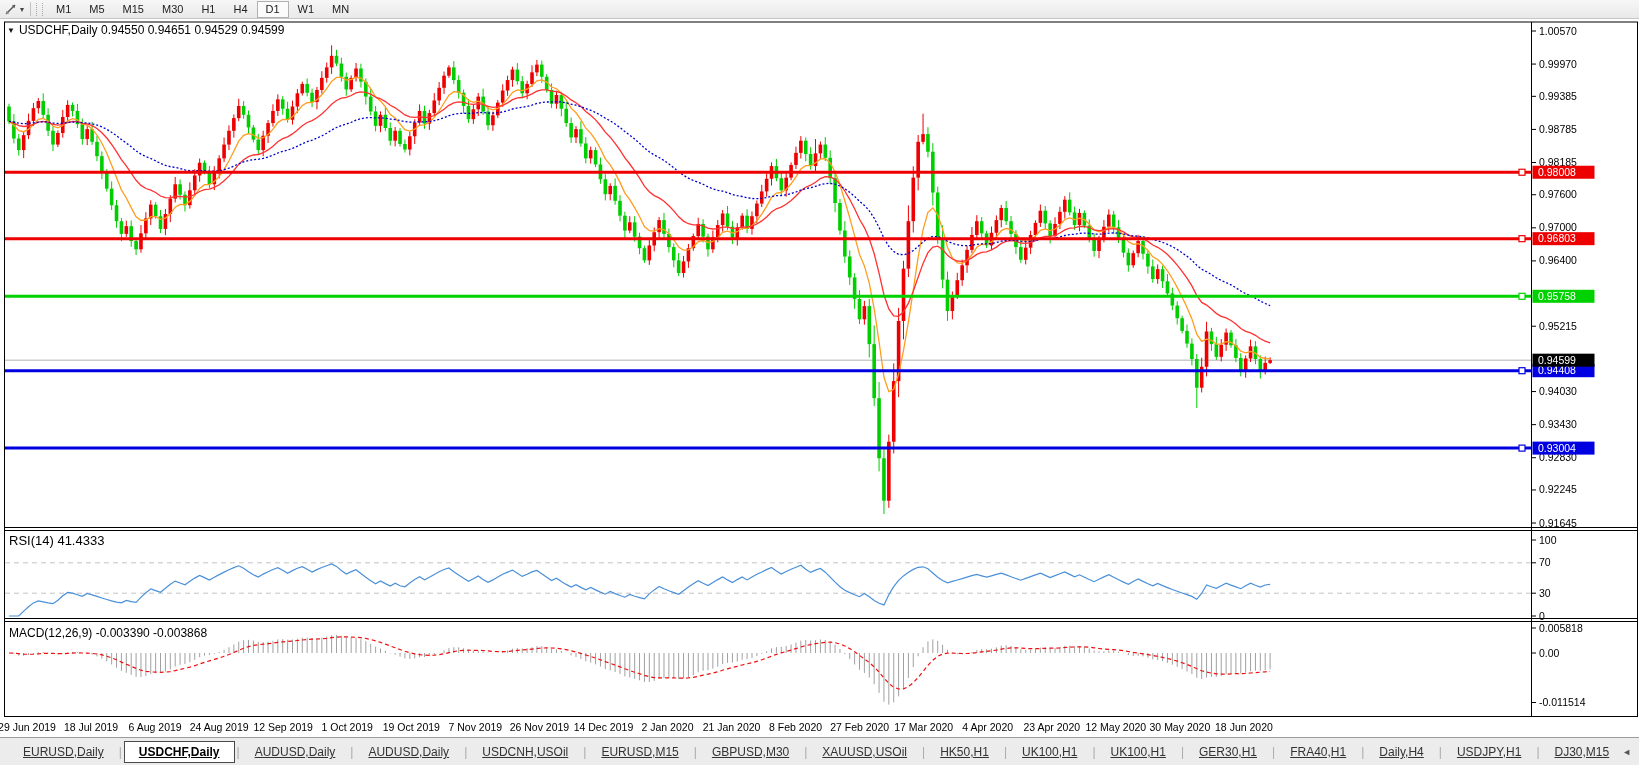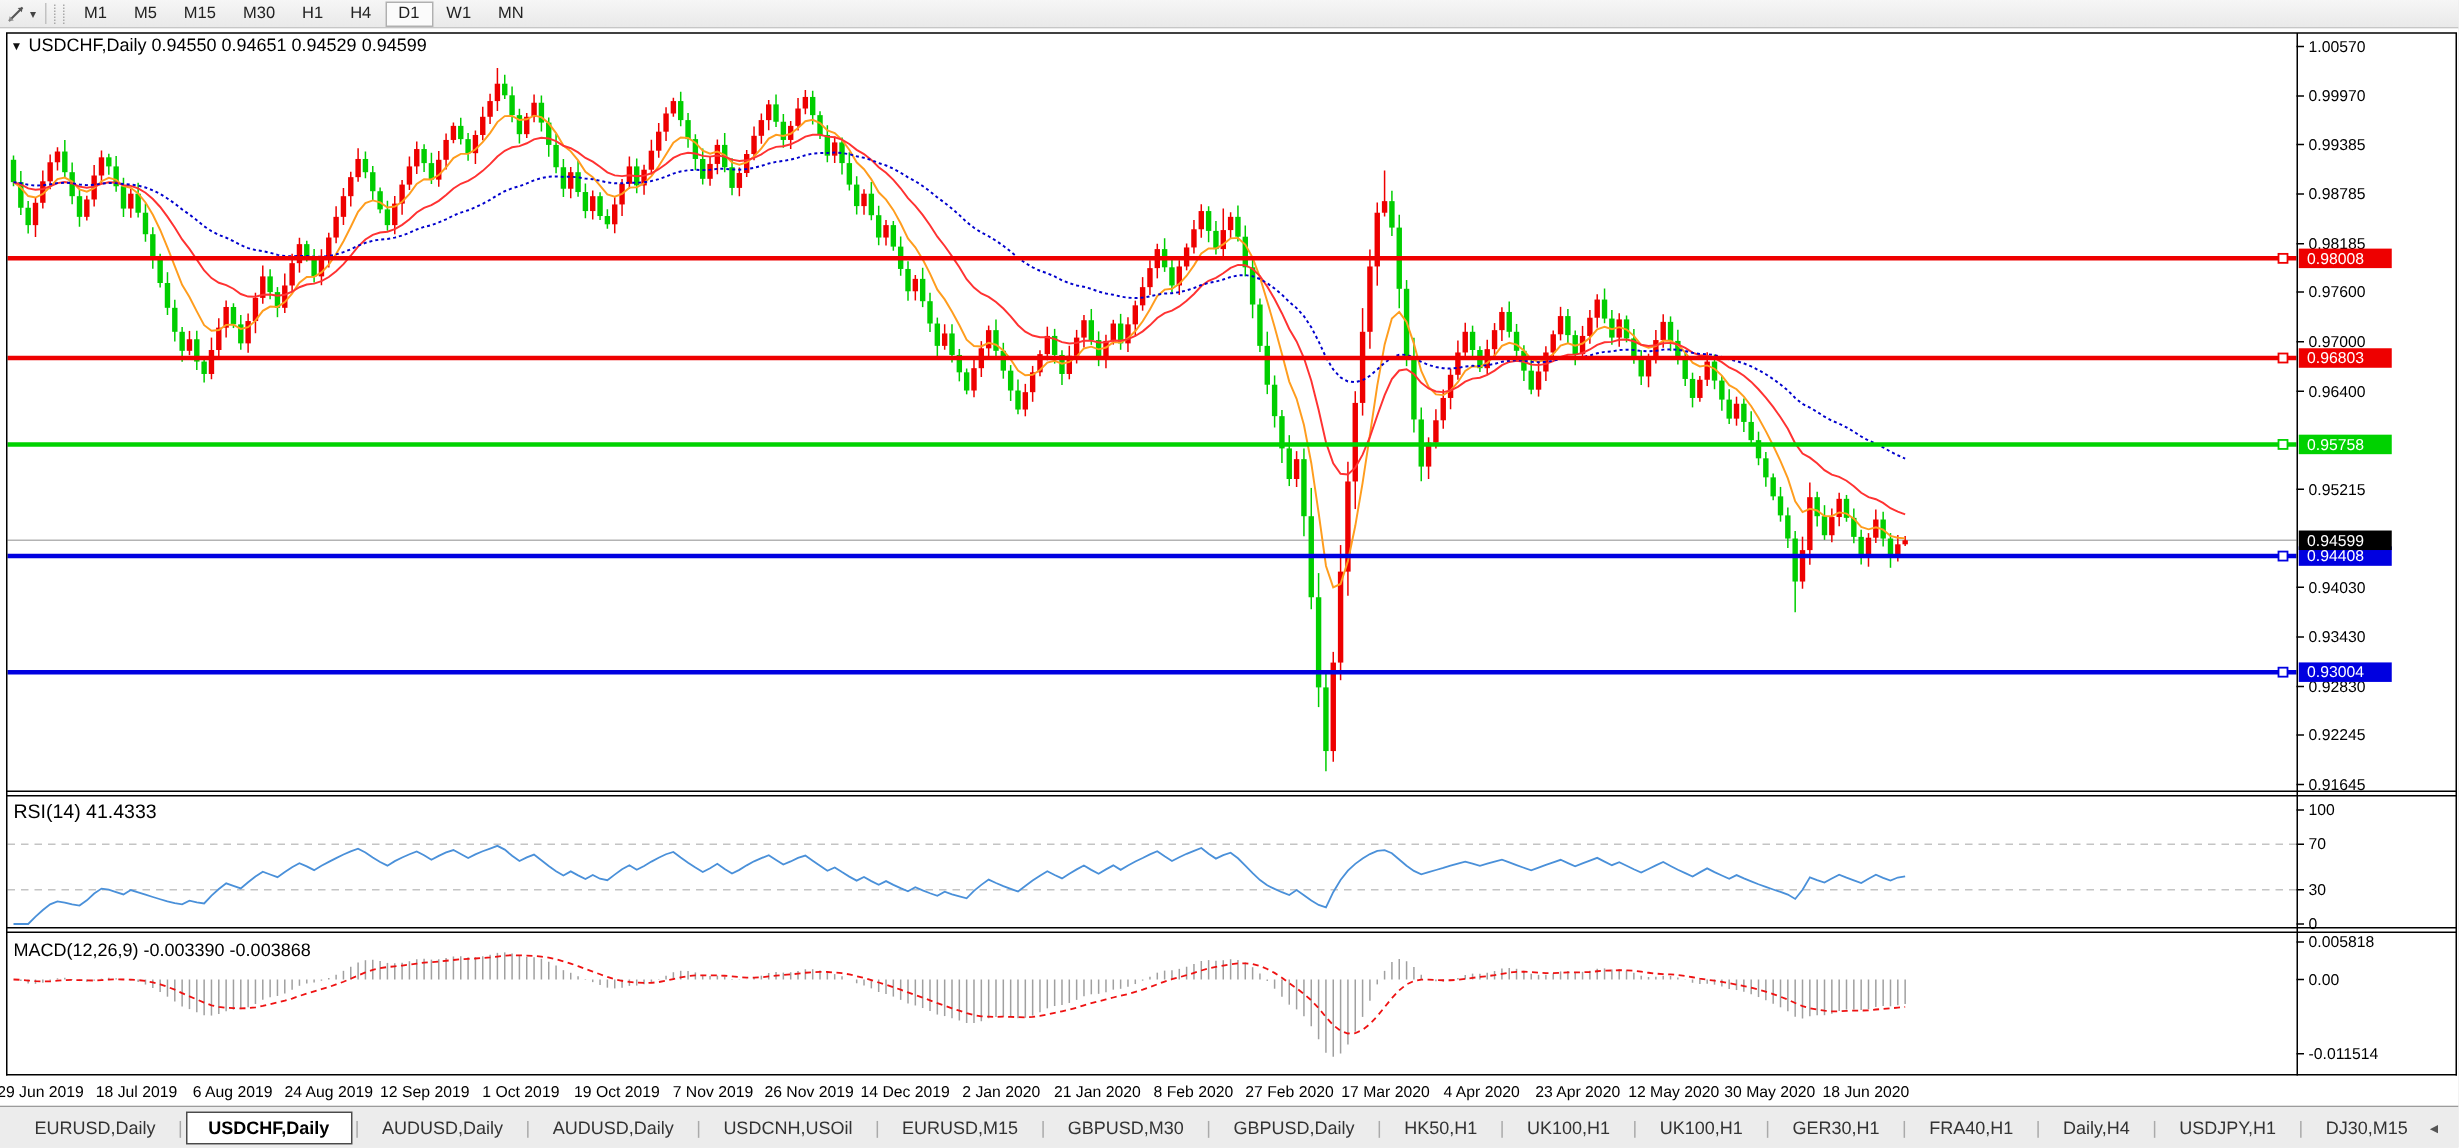--- a/index.html
+++ b/index.html
@@ -18,21 +18,21 @@
   .chart-area{position:relative;height:718px;background:#fff;flex:0 0 auto;}
   .chart-area svg{position:absolute;left:0;top:0;}
   .overlay{position:absolute;font-size:12px;color:#000;white-space:pre;}
   .chart-title{left:7px;top:4px;}
   .chart-title .mk{font-size:8px;position:relative;top:-1px;margin-right:4px;color:#111;}
   .rsi-label{left:9px;top:514px;font-size:13px;}
   .macd-label{left:9px;top:607px;font-size:12px;}
   
   .tabbar{height:28px;background:#ececec;border-top:1px solid #9c9c9c;display:flex;align-items:center;
     font-size:12px;color:#333;padding-left:10px;flex:0 0 auto;}
-  .tab{padding:3px 13px;cursor:default;}
+  .tab{padding:3px 13px;cursor:default;text-decoration:underline;}
   .tab.active{background:#fff;border:1px solid #4a4a4a;font-weight:700;color:#000;padding:3px 14px;}
   .tabdiv{color:#aaa;margin:0 -2px;}
   .tab-arrows{margin-left:auto;margin-right:14px;color:#555;font-size:9px;display:flex;gap:14px;}
 </style>
 </head>
 <body>
 
 <div class="app">
 
   <div class="toolbar">
@@ -962,21 +962,21 @@
         <span class="tab">AUDUSD,Daily</span>
         <span class="tabdiv">|</span>
         <span class="tab">AUDUSD,Daily</span>
         <span class="tabdiv">|</span>
         <span class="tab">USDCNH,USOil</span>
         <span class="tabdiv">|</span>
         <span class="tab">EURUSD,M15</span>
         <span class="tabdiv">|</span>
         <span class="tab">GBPUSD,M30</span>
         <span class="tabdiv">|</span>
-        <span class="tab">GBPUSD,Daily</span>
+        <span class="tab">XAUUSD,USOil</span>
         <span class="tabdiv">|</span>
         <span class="tab">HK50,H1</span>
         <span class="tabdiv">|</span>
         <span class="tab">UK100,H1</span>
         <span class="tabdiv">|</span>
         <span class="tab">UK100,H1</span>
         <span class="tabdiv">|</span>
         <span class="tab">GER30,H1</span>
         <span class="tabdiv">|</span>
         <span class="tab">FRA40,H1</span>

